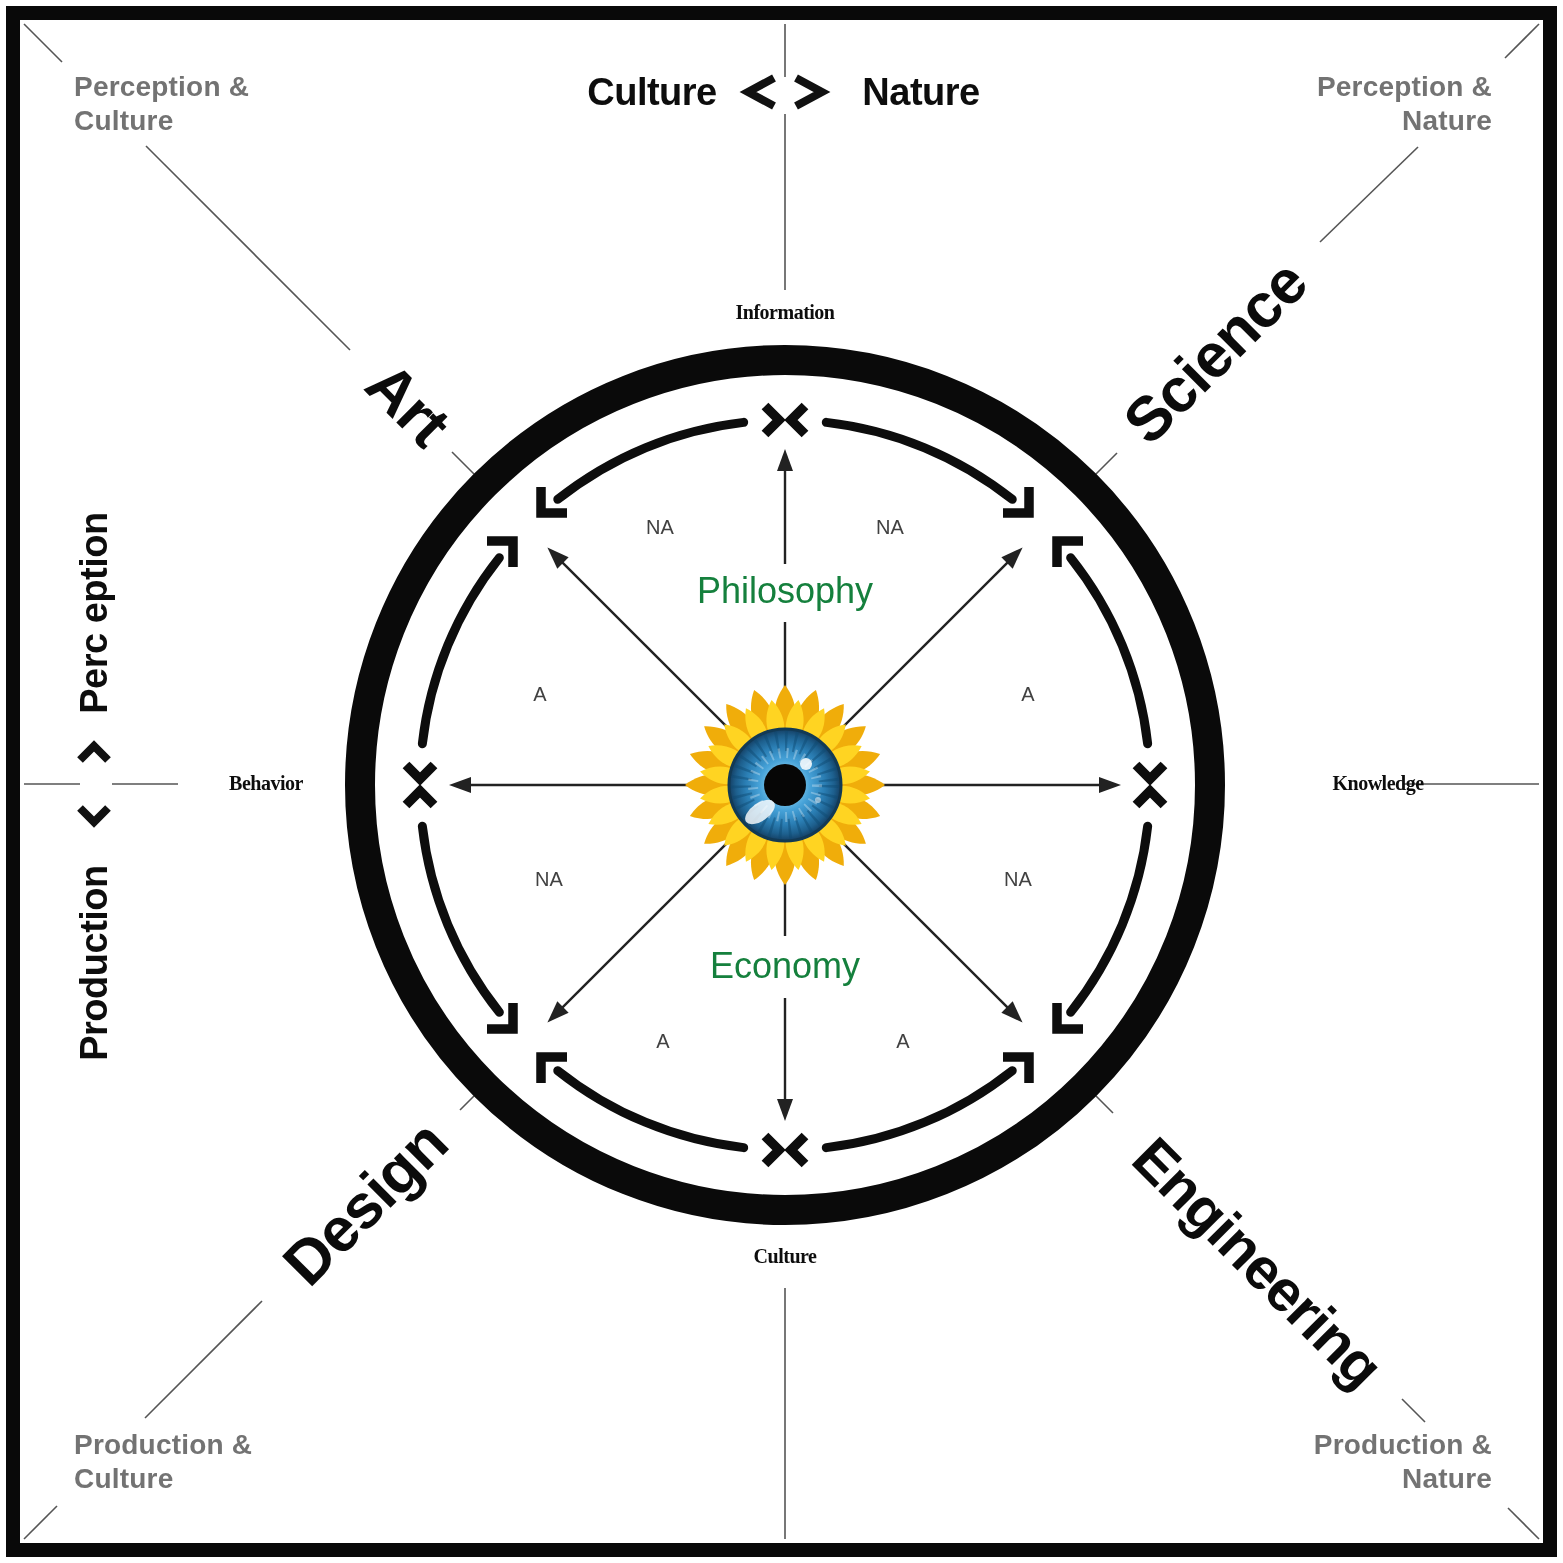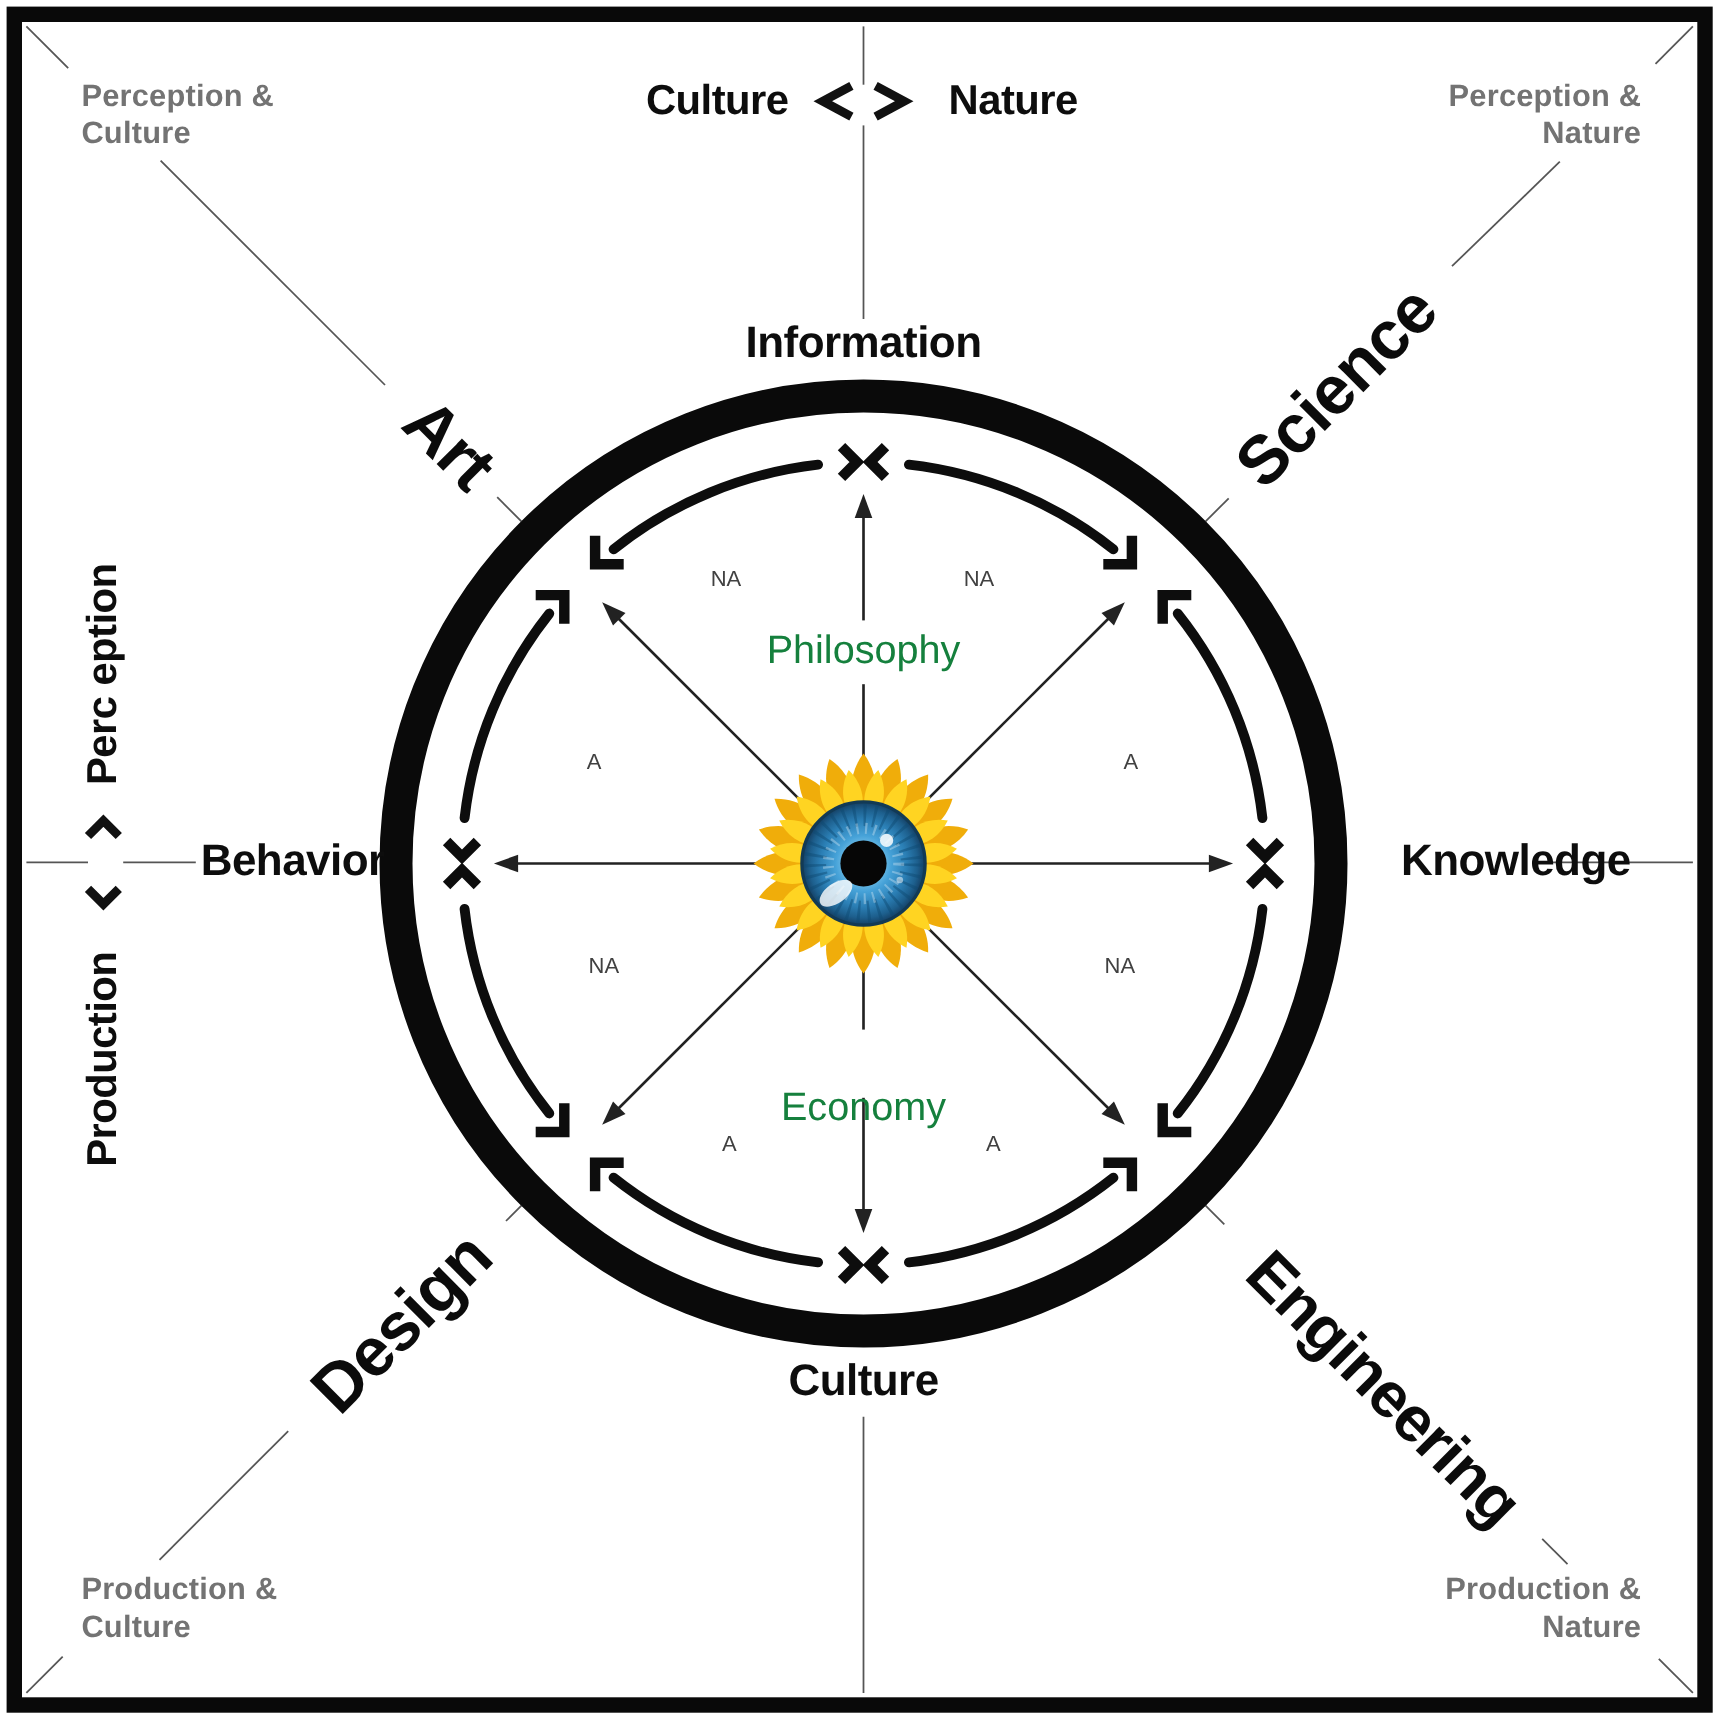--- a/index.html
+++ b/index.html
@@ -3,21 +3,21 @@
 <meta charset="utf-8">
 <style>
   html,body{margin:0;padding:0;background:#ffffff;}
   .canvas{
     position:relative;width:1563px;height:1563px;background:#ffffff;overflow:hidden;
     font-family:"Liberation Sans",sans-serif;color:#0d0d0d;
   }
   .frame{position:absolute;inset:6px;border:14px solid #090909;pointer-events:none;}
   svg.layer{position:absolute;left:0;top:0;}
   .lbl{position:absolute;transform:translate(-50%,-50%);white-space:nowrap;}
-  .ring-lbl{font-size:40px;font-weight:800;letter-spacing:-0.5px;color:#0d0d0d;}
+  .ring-lbl{font-size:20px;font-weight:800;letter-spacing:-0.5px;color:#0d0d0d;font-family:Liberation Serif, serif;}
   .axis-top{font-size:38px;font-weight:800;letter-spacing:-0.5px;color:#0d0d0d;}
   .axis-left{font-size:38px;font-weight:800;letter-spacing:-0.5px;color:#0d0d0d;}
   .rot-n90{transform:translate(-50%,-50%) rotate(-90deg);}
   .quad{font-size:62px;font-weight:800;letter-spacing:-1px;color:#0b0b0b;}
   .r45{transform:translate(-50%,-50%) rotate(45deg);}
   .rn45{transform:translate(-50%,-50%) rotate(-45deg);}
   .inner-lbl{font-size:36px;font-weight:400;color:#15803d;}
   .sector{font-size:20px;font-weight:400;color:#414141;}
   .corner{position:absolute;font-size:28px;font-weight:700;line-height:1.2;color:#737373;letter-spacing:0.2px;}
   .corner.right{text-align:right;}
@@ -249,21 +249,21 @@
   <div class="lbl quad rn45" style="left:1215px;top:352px;">Science</div>
   <div class="lbl quad rn45" style="left:365px;top:1203px;">Design</div>
   <div class="lbl quad r45" style="left:1258px;top:1262px;font-size:58px;">Engineering</div>
 
   <div class="lbl ring-lbl" style="left:785px;top:312px;">Information</div>
   <div class="lbl ring-lbl" style="left:1378px;top:783px;">Knowledge</div>
   <div class="lbl ring-lbl" style="left:785px;top:1256px;">Culture</div>
   <div class="lbl ring-lbl" style="left:266px;top:783px;">Behavior</div>
 
   <div class="lbl inner-lbl" style="left:785px;top:591px;">Philosophy</div>
-  <div class="lbl inner-lbl" style="left:785px;top:966px;margin-top:40px;">Economy</div>
+  <div class="lbl inner-lbl" style="left:785px;top:966px;">Economy</div>
 
   <div class="lbl sector" style="left:660px;top:527px;">NA</div>
   <div class="lbl sector" style="left:890px;top:527px;">NA</div>
   <div class="lbl sector" style="left:540px;top:694px;">A</div>
   <div class="lbl sector" style="left:1028px;top:694px;">A</div>
   <div class="lbl sector" style="left:549px;top:879px;">NA</div>
   <div class="lbl sector" style="left:1018px;top:879px;">NA</div>
   <div class="lbl sector" style="left:663px;top:1041px;">A</div>
   <div class="lbl sector" style="left:903px;top:1041px;">A</div>
 

